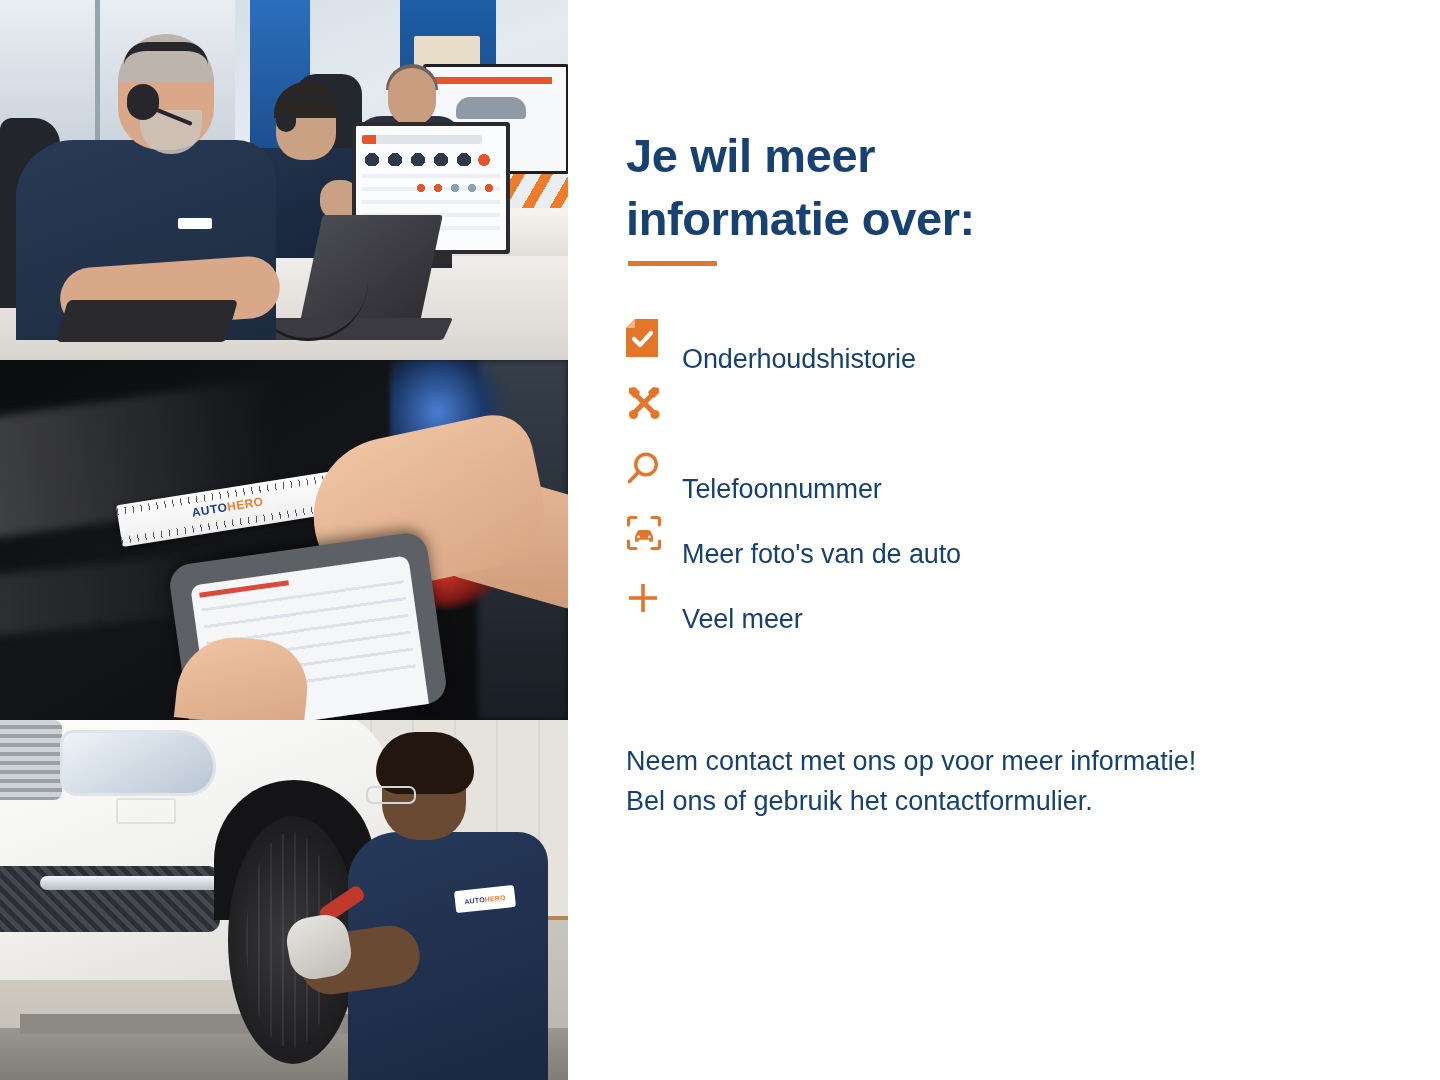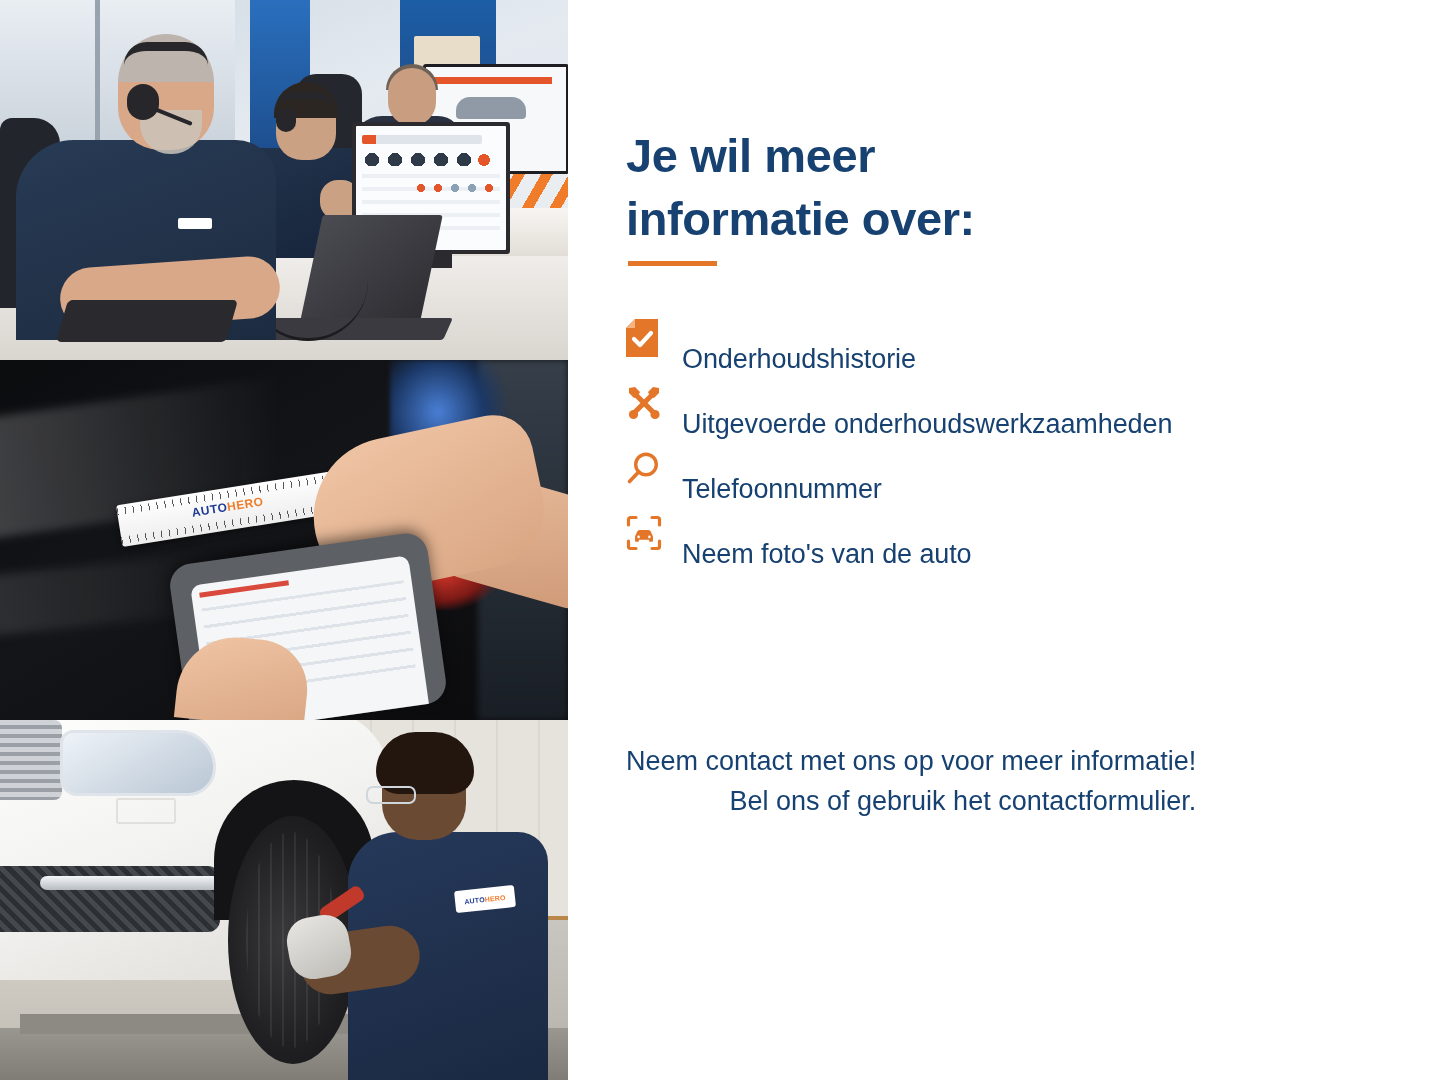--- a/index.html
+++ b/index.html
@@ -481,21 +481,20 @@
     white-space: nowrap;
   }
   .bodycopy {
     position: absolute;
     left: 58px;
     top: 742px;
     font-size: 27px;
     line-height: 1.47;
     color: #164171;
     white-space: pre-line;
-    text-align: right;
   }
 </style>
 </head>
 <body>
 
 <div class="page">
 
   <div class="photo-column">
 
     <div class="photo p1">
@@ -625,21 +624,20 @@
             <g stroke="#e4762a" stroke-width="5.2" stroke-linecap="round">
               <line x1="6.5" y1="6.5" x2="28" y2="28"></line>
               <line x1="29.5" y1="6.5" x2="8" y2="28"></line>
             </g>
             <path fill="#e4762a" d="M3 3 l6 -1 l5 5 l-2 4 l-4 2 l-5 -5 Z"></path>
             <path fill="#e4762a" d="M33 3 l-6 -1 l-5 5 l2 4 l4 2 l5 -5 Z"></path>
             <circle cx="29" cy="29.5" r="4.6" fill="#e4762a"></circle>
             <circle cx="7.5" cy="29.5" r="4.6" fill="#e4762a"></circle>
           </svg>
         </span>
-        <span class="f-label">Uitgevoerde onderhoudswerkzaamheden</span>
       </div>
 
       <div class="feature">
         <span class="icon-wrap">
           <svg width="34" height="34" viewBox="0 0 34 34" aria-hidden="true">
             <circle cx="20" cy="13.5" r="10.3" fill="none" stroke="#e4762a" stroke-width="3.4"></circle>
             <line x1="12.6" y1="21" x2="3.5" y2="30.5" stroke="#e4762a" stroke-width="3.6" stroke-linecap="round"></line>
           </svg>
         </span>
         <span class="f-label">Telefoonnummer</span>
@@ -652,23 +650,34 @@
               <path d="M2.5 10 V4.5 a2 2 0 0 1 2 -2 H10"></path>
               <path d="M26 2.5 h5.5 a2 2 0 0 1 2 2 V10"></path>
               <path d="M33.5 26 v5.5 a2 2 0 0 1 -2 2 H26"></path>
               <path d="M10 33.5 H4.5 a2 2 0 0 1 -2 -2 V26"></path>
             </g>
             <path fill="#e4762a" d="M9 21.5 l2.2 -5 a2.6 2.6 0 0 1 2.4 -1.6 h8.8 a2.6 2.6 0 0 1 2.4 1.6 l2.2 5 v4.3 a1 1 0 0 1 -1 1 h-2 a1 1 0 0 1 -1 -1 v-1 h-10 v1 a1 1 0 0 1 -1 1 h-2 a1 1 0 0 1 -1 -1 Z"></path>
             <circle cx="12.6" cy="21.9" r="1.3" fill="#ffffff"></circle>
             <circle cx="23.4" cy="21.9" r="1.3" fill="#ffffff"></circle>
           </svg>
         </span>
-        <span class="f-label">Neem foto's van de auto</span>
-      </div>
-
+        <span class="f-label">Meer foto's van de auto</span>
+      </div>
+
+      <div class="feature">
+        <span class="icon-wrap">
+          <svg width="34" height="34" viewBox="0 0 34 34" aria-hidden="true">
+            <g stroke="#e4762a" stroke-width="3.6" stroke-linecap="butt">
+              <line x1="17" y1="3" x2="17" y2="31"></line>
+              <line x1="3" y1="17" x2="31" y2="17"></line>
+            </g>
+          </svg>
+        </span>
+        <span class="f-label">Veel meer</span>
+      </div>
 
     </div>
 
     <div class="bodycopy">Neem contact met ons op voor meer informatie!
 Bel ons of gebruik het contactformulier.</div>
 
   </div>
 </div>
 
 </body></html>

